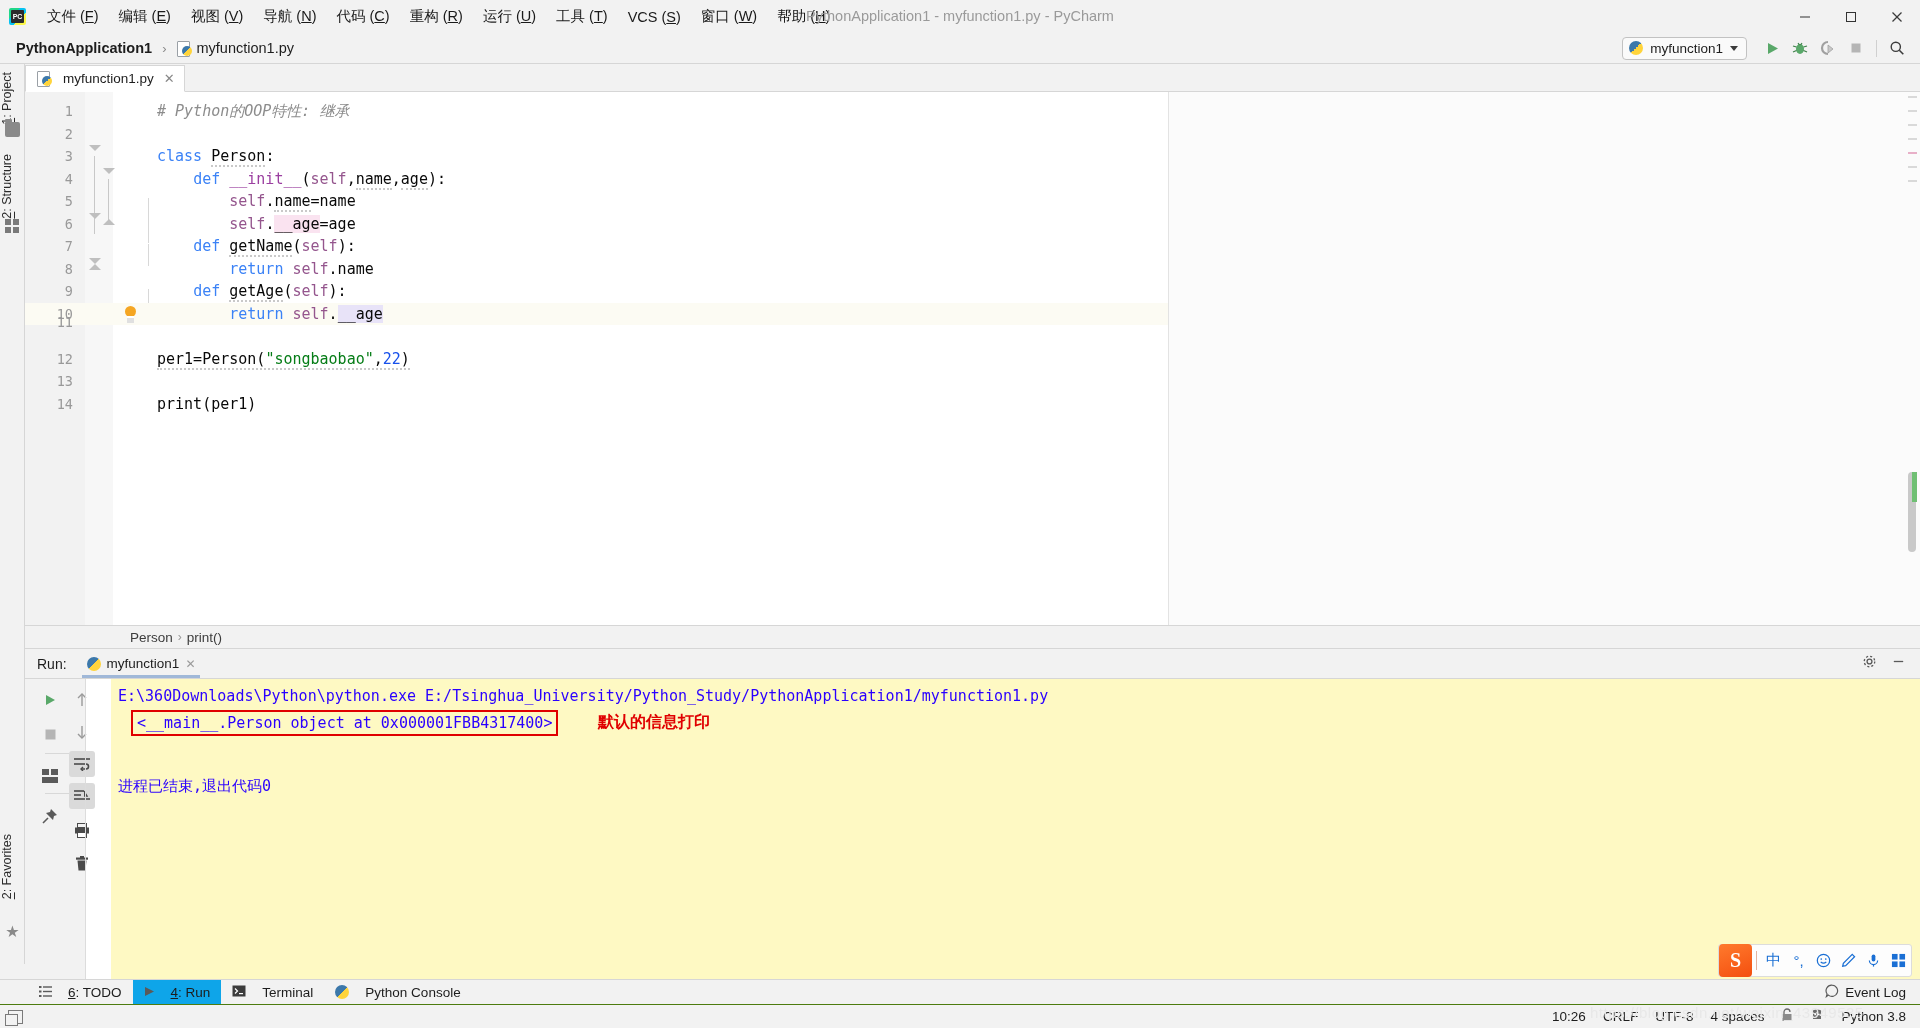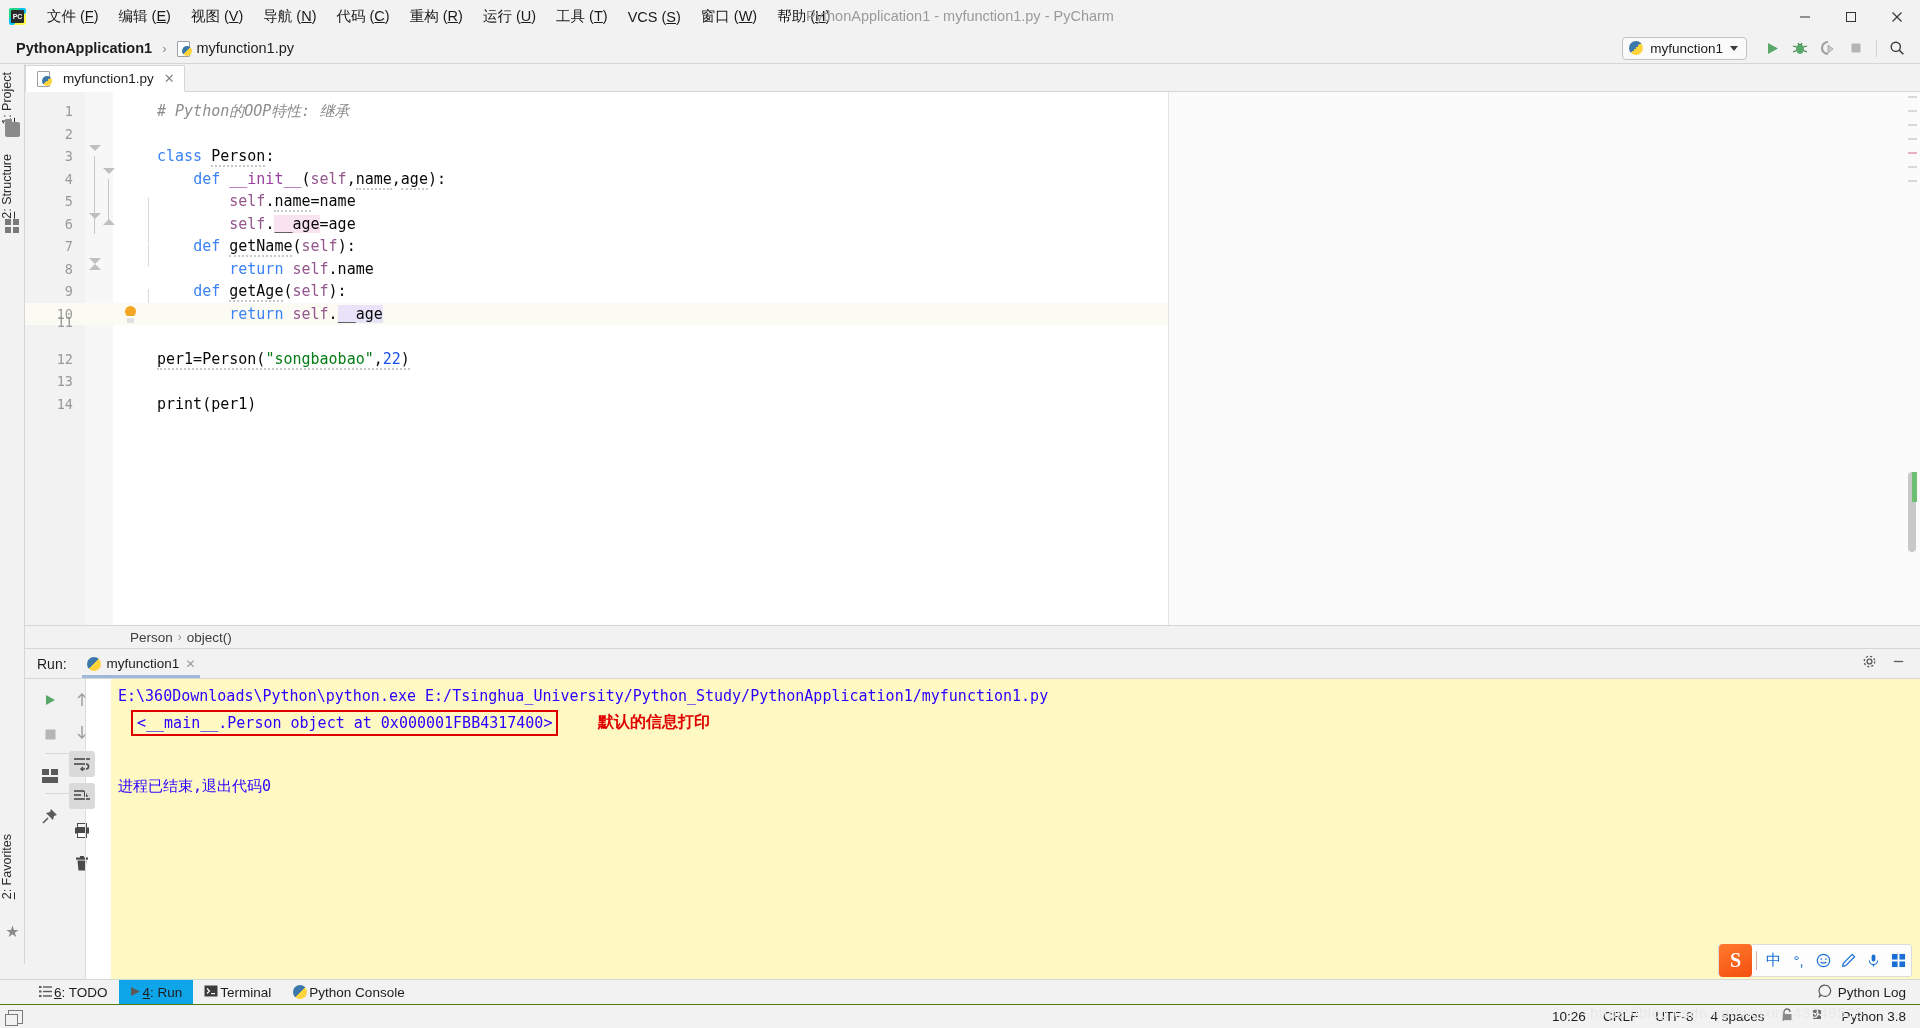--- a/index.html
+++ b/index.html
@@ -195,21 +195,21 @@
     display:flex;align-items:center;justify-content:center; font-family:"Liberation Serif",serif;
   }
   .ime-div { width:1px;height:19px;background:#e2b4a0;margin:0 4px; }
   .ime-ico { width:25px;height:33px;display:flex;align-items:center;justify-content:center;color:#1a6fd4;font-size:15px; }
 
   
   .bottombar {
     position:absolute; left:0; top:979px; width:1920px; height:25px;
     background:#f2f2f2; border-top:1px solid #d6d6d6; display:flex; align-items:center;
   }
-  .bb-item { display:flex; align-items:center; gap:2px; font-size:13.5px; color:#1d1d1d; height:25px; padding:0 11px; }
+  .bb-item { display:flex; align-items:center; gap:16px; font-size:13.5px; color:#1d1d1d; height:25px; padding:0 11px; }
   .bb-item.active { background:#0ea5e9; }
   .bb-item u { text-decoration:underline; }
   .bb-right { margin-left:auto; display:flex; align-items:center; gap:6px; padding-right:14px; font-size:13.5px; color:#1d1d1d; }
 
   
   .statusbar {
     position:absolute; left:0; top:1004px; width:1920px; height:24px;
     background:#f2f2f2; display:flex; align-items:center; border-top:1px solid #4d7c0f;
   }
   .sb-left { display:flex; align-items:center; padding-left:8px; }
@@ -400,21 +400,21 @@
         <div class="marker" style="top:74px; background:#d9d9d9;"></div>
         <div class="marker" style="top:88px; background:#d9d9d9;"></div>
         <div class="marker" style="top:380px; background:#6fbf73; height:30px; width:5px;"></div>
       </div>
     </div>
   </div>
 
   <div class="editor-crumbs">
     <span class="c">Person</span>
     <span class="s">›</span>
-    <span class="c">object()</span>
+    <span class="c">print()</span>
   </div>
 
   <div class="runpanel">
     <div class="run-header">
       <span class="run-label">Run:</span>
       <div class="run-tab">
         <span class="py-ico-small"></span>
         <span>myfunction1</span>
         <span class="close-x">✕</span>
       </div>
@@ -584,21 +584,21 @@
     <div class="bb-item">
       <span class="py-ico-small"></span>
       <span>Python Console</span>
     </div>
     <div class="bb-right">
       <span>
         <svg width="14" height="14" viewBox="0 0 14 14">
             <path d="M7 1.2 a5.6 5.6 0 1 1 -3.6 9.9 L1.4 12.6 L2.1 10 A5.6 5.6 0 0 1 7 1.2 Z" fill="none" stroke="#5a5a5a" stroke-width="1.2"></path>
           </svg>
       </span>
-      <span>Python Log</span>
+      <span>Event Log</span>
     </div>
   </div>
 
   <div class="statusbar">
     <div class="sb-left">
       <span class="sb-ico"></span>
     </div>
     <div class="sb-right">
       <span>10:26</span>
       <span>CRLF</span>

